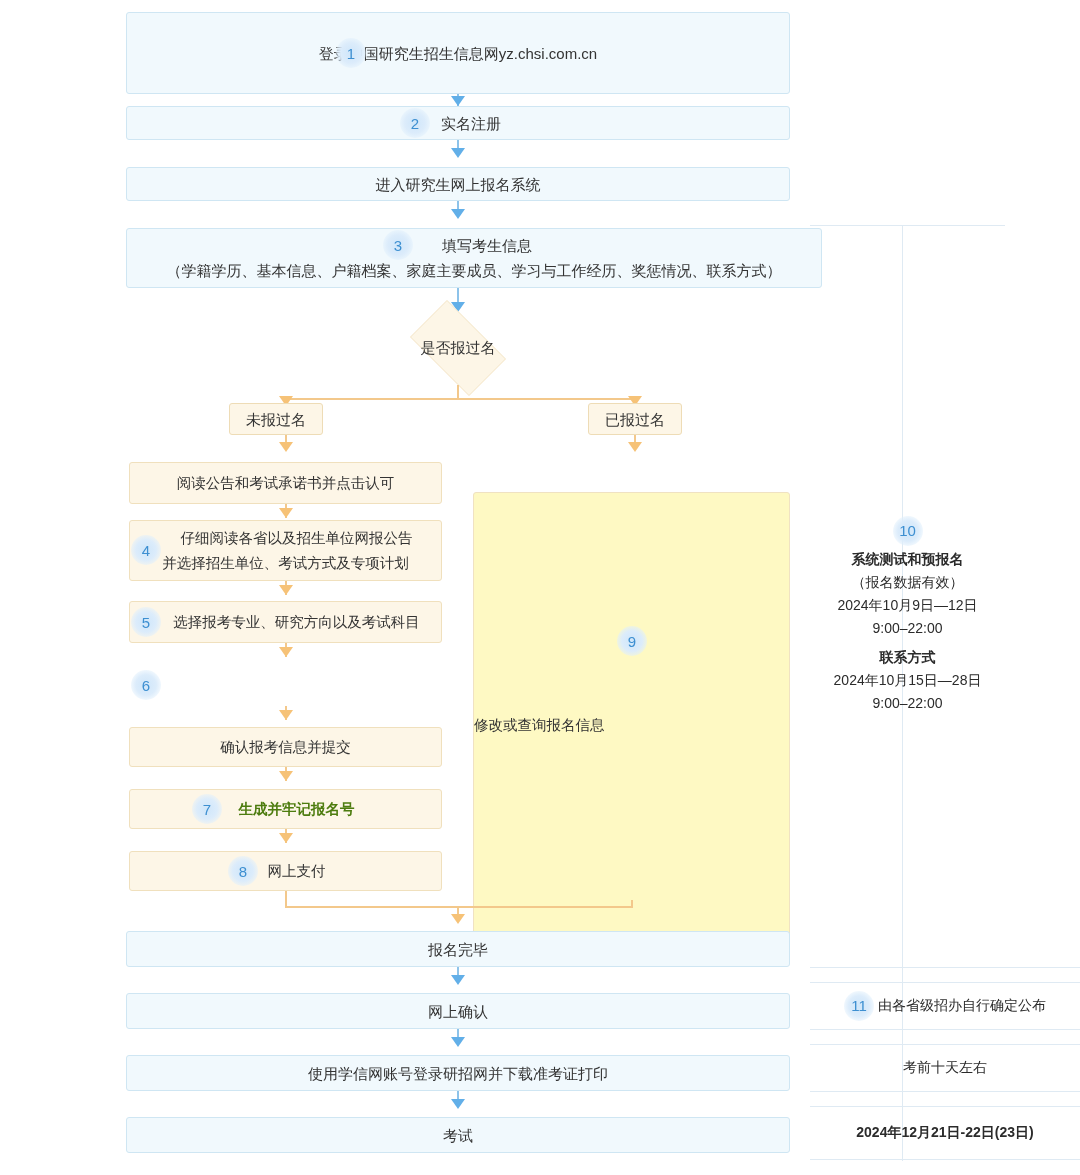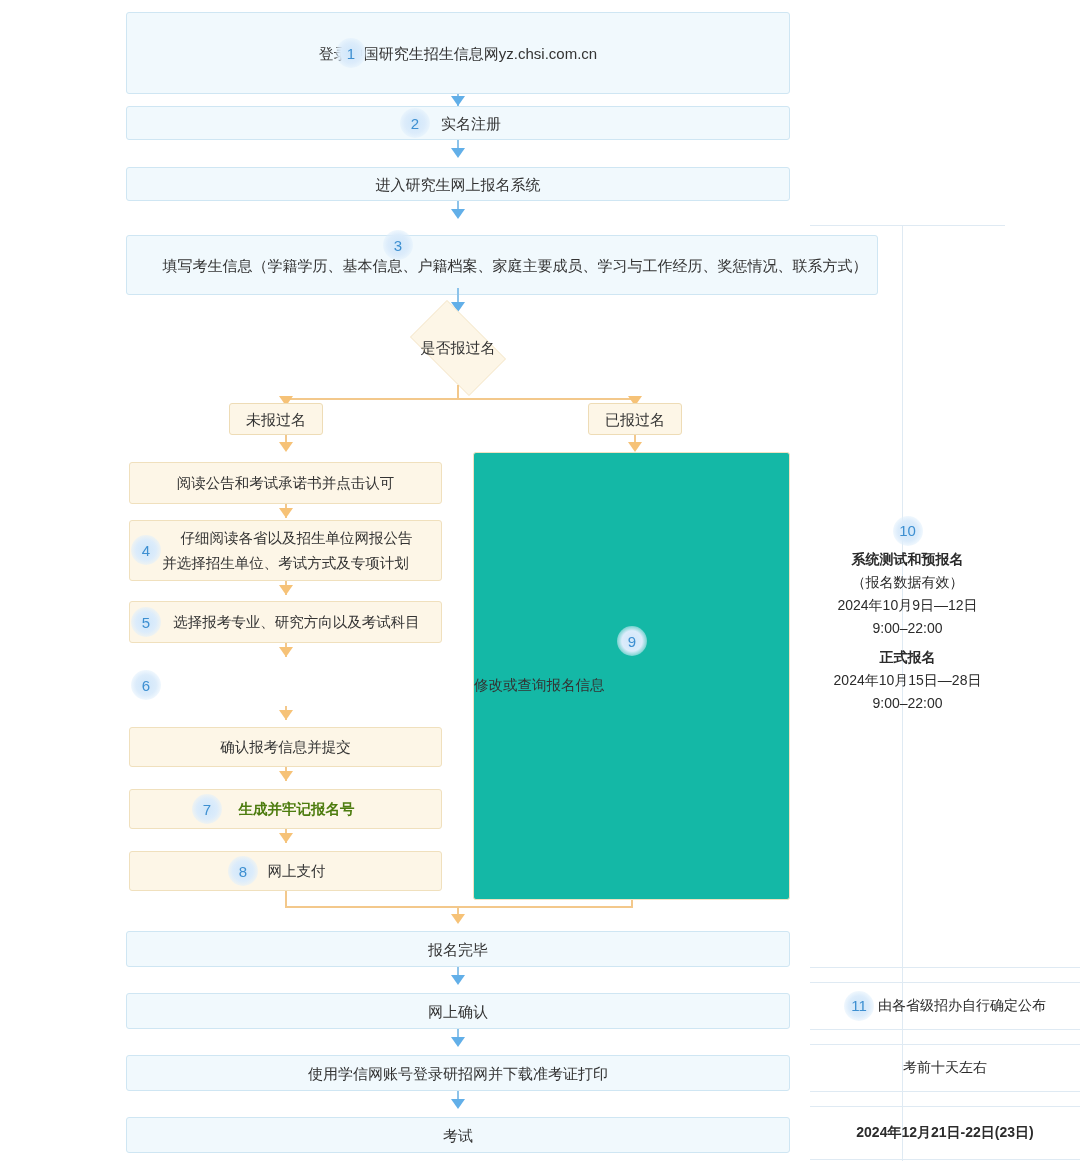--- a/index.html
+++ b/index.html
@@ -26,24 +26,25 @@
     background:#fdf6e7;
     border:1px solid #f0e0bd;
     border-radius:3px;
   }
   .box-orange-tag{
     background:#fdf6e7;
     border:1px solid #eedcb6;
     border-radius:3px;
   }
   .box-big-orange{
-    background:#14b8a6;
+    background:#fef9c3;
     border:1px solid #f0e2c2;
     border-radius:3px;
     align-items:flex-start;
+    margin-top:40px;
   }
 
   .label{
     font-size:15px;
     line-height:25px;
     color:#333333;
     white-space:nowrap;
   }
   .label.small{font-size:14.5px;}
   .label.red{color:#4d7c0f;font-weight:bold;}
@@ -142,21 +143,21 @@
   <div class="vline" style="left:457px;top:140px;height:14px;"></div>
   <div class="arrow" style="left:451px;top:148px;"></div>
 
   <div class="node box-blue" style="left:126px;top:167px;width:664px;height:34px;">
     <div class="label">进入研究生网上报名系统</div>
   </div>
 
   <div class="vline" style="left:457px;top:201px;height:14px;"></div>
   <div class="arrow" style="left:451px;top:209px;"></div>
 
-  <div class="node box-blue" style="left:126px;top:235px;width:752px;height:60px;flex-direction:row;">
+  <div class="node box-blue" style="left:126px;top:228px;width:696px;height:60px;flex-direction:column;">
     <div class="label" style="padding-left:26px;">填写考生信息</div>
     <div class="label">（学籍学历、基本信息、户籍档案、家庭主要成员、学习与工作经历、奖惩情况、联系方式）</div>
   </div>
   <div class="badge" style="left:383px;top:230px;">3</div>
 
   <div class="vline" style="left:457px;top:288px;height:20px;"></div>
   <div class="arrow" style="left:451px;top:302px;"></div>
 
   <div class="diamond" style="left:399px;top:311px;">
     <div class="shape"></div>
@@ -263,21 +264,21 @@
   <div class="node box-blue" style="left:126px;top:1117px;width:664px;height:36px;">
     <div class="label">考试</div>
   </div>
 
   <div class="info-cell" style="left:810px;top:515px;width:195px;height:200px;">
     <div class="badge" style="position:relative;left:0;top:0;margin-bottom:2px;">10</div>
     <div class="info-line b">系统测试和预报名</div>
     <div class="info-line">（报名数据有效）</div>
     <div class="info-line">2024年10月9日—12日</div>
     <div class="info-line">9:00–22:00</div>
-    <div class="info-line b" style="margin-top:6px;">正式报名</div>
+    <div class="info-line b" style="margin-top:6px;">联系方式</div>
     <div class="info-line">2024年10月15日—28日</div>
     <div class="info-line">9:00–22:00</div>
   </div>
 
   <div class="info-row" style="left:810px;top:982px;width:270px;height:47px;">
     <span class="badge" style="position:relative;left:0;top:0;margin-right:4px;">11</span>
     <span>由各省级招办自行确定公布</span>
   </div>
 
   <div class="info-row" style="left:810px;top:1044px;width:270px;height:47px;">

